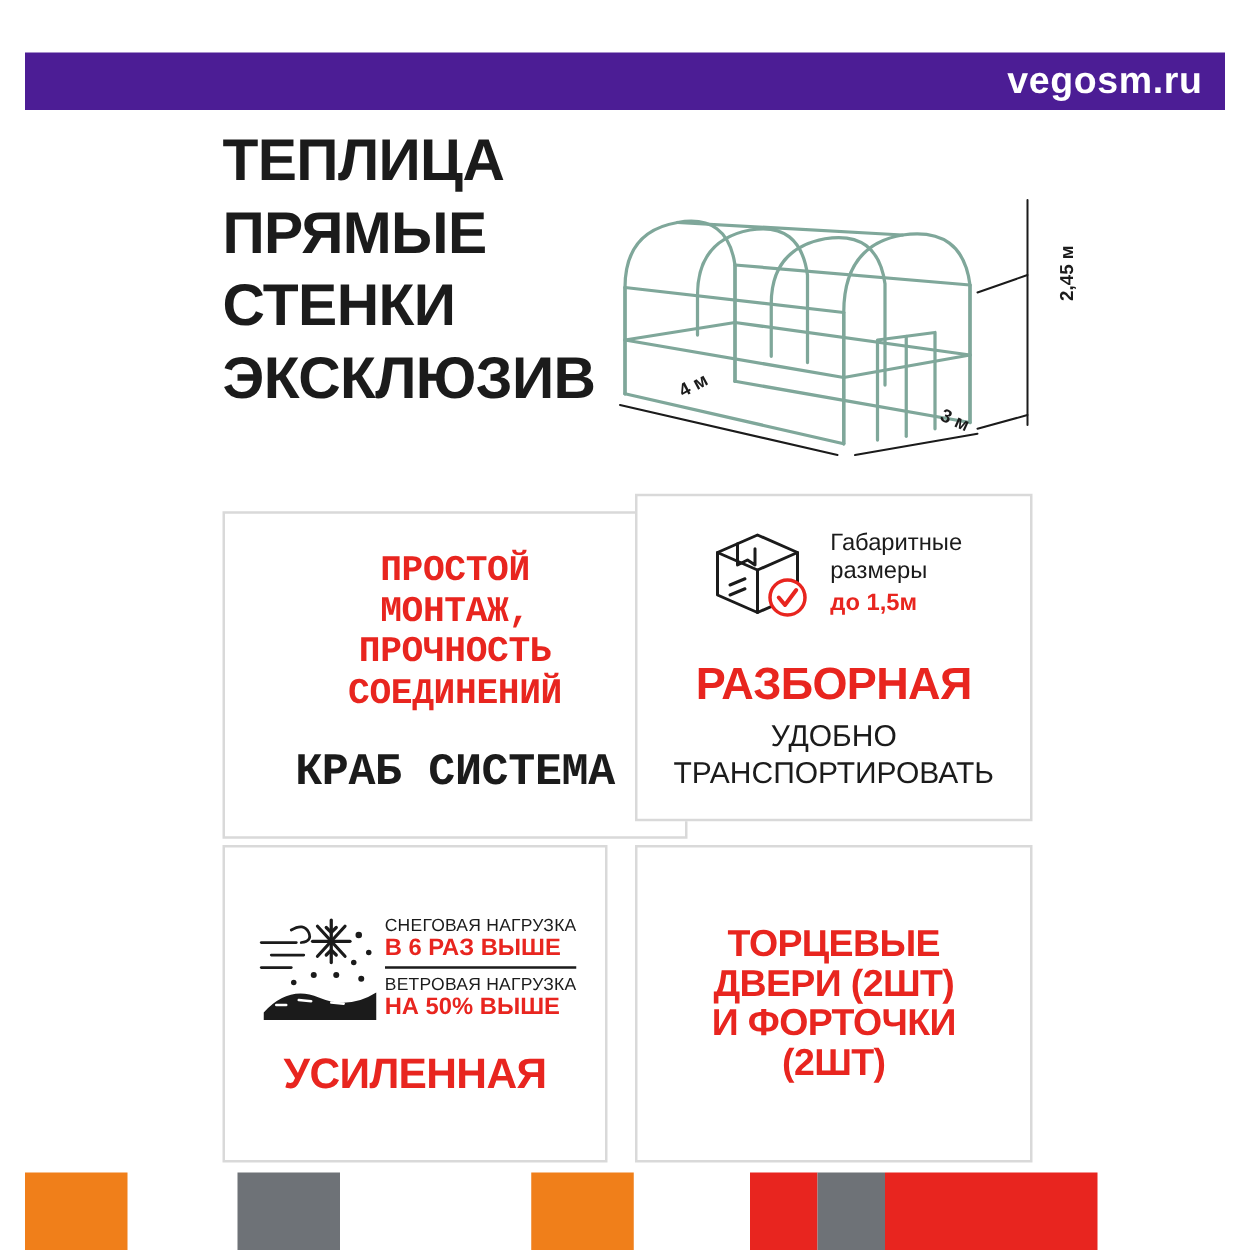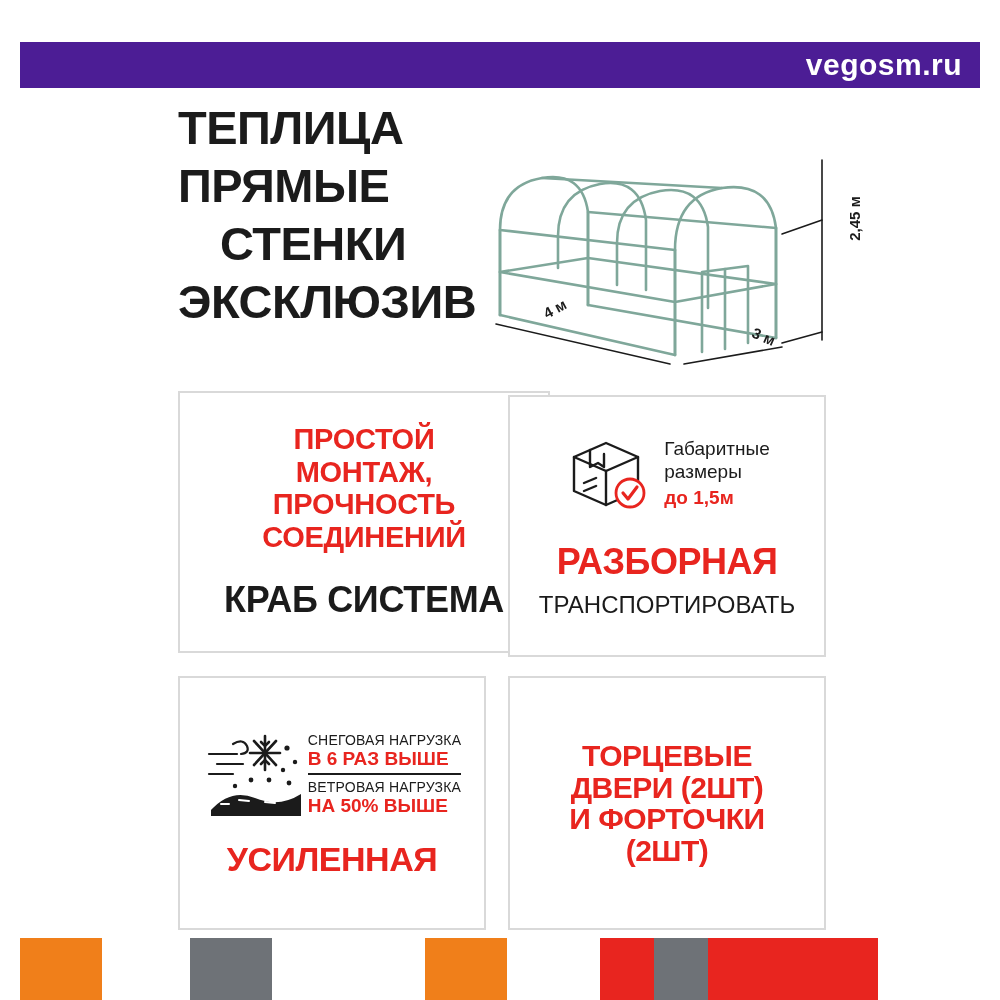--- a/index.html
+++ b/index.html
@@ -53,21 +53,21 @@
   }
   .headline .line {
     color: #1b1b1b;
     font-weight: bold;
     line-height: 1.02;
     letter-spacing: -0.5px;
     white-space: nowrap;
   }
   .headline .l1 { font-size: 47px; }
   .headline .l2 { font-size: 47px; margin-top: 10px; }
-  .headline .l3 { font-size: 47px; margin-top: 10px; margin-left: 42px; }
+  .headline .l3 { font-size: 47px; margin-top: 10px; }
   .headline .l4 { font-size: 47px; margin-top: 10px; }
 
   
   .hero-img {
     position: absolute;
     left: 470px;
     top: 100px;
     width: 420px;
     height: 270px;
   }
@@ -94,21 +94,21 @@
     white-space: nowrap;
   }
 
   
   .card {
     position: absolute;
     background: #ffffff;
     border: 2px solid #d9d9d9;
     box-sizing: border-box;
   }
-  .card-1 { left: 178px; top: 391px; width: 372px; height: 262px; }
+  .card-1 { left: 178px; top: 409px; width: 372px; height: 262px; font-family: Liberation Mono, monospace; }
   .card-2 { left: 508px; top: 395px; width: 318px; height: 262px; }
   .card-3 { left: 178px; top: 676px; width: 308px; height: 254px; }
   .card-4 { left: 508px; top: 676px; width: 318px; height: 254px; }
 
   .card-inner {
     width: 100%;
     height: 100%;
     display: flex;
     flex-direction: column;
     align-items: center;
@@ -318,20 +318,21 @@
           </svg>
         </span>
         <span class="c2-text">
           <span class="g1" style="display:block">Габаритные</span>
           <span class="g1" style="display:block">размеры</span>
           <span class="g2" style="display:block">до 1,5м</span>
         </span>
       </div>
       <div class="red-big c2-big">РАЗБОРНАЯ</div>
       <div class="black-reg c2-sub">
+        <div>УДОБНО</div>
         <div>ТРАНСПОРТИРОВАТЬ</div>
       </div>
     </div>
   </div>
 
   <div class="card card-3">
     <div class="card-inner">
       <div class="c3-top">
         <span class="c3-icon">
           <svg viewBox="0 0 105 92" width="105" height="92" fill="none" stroke="#1b1b1b" stroke-width="2.2" stroke-linecap="round">

